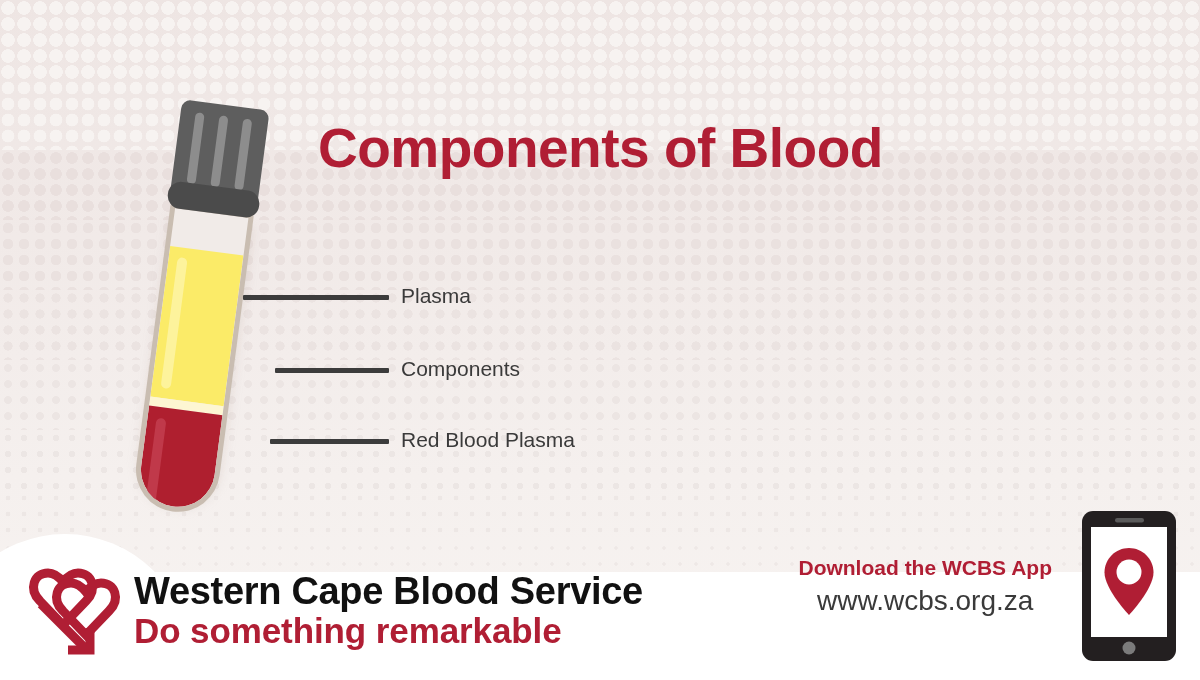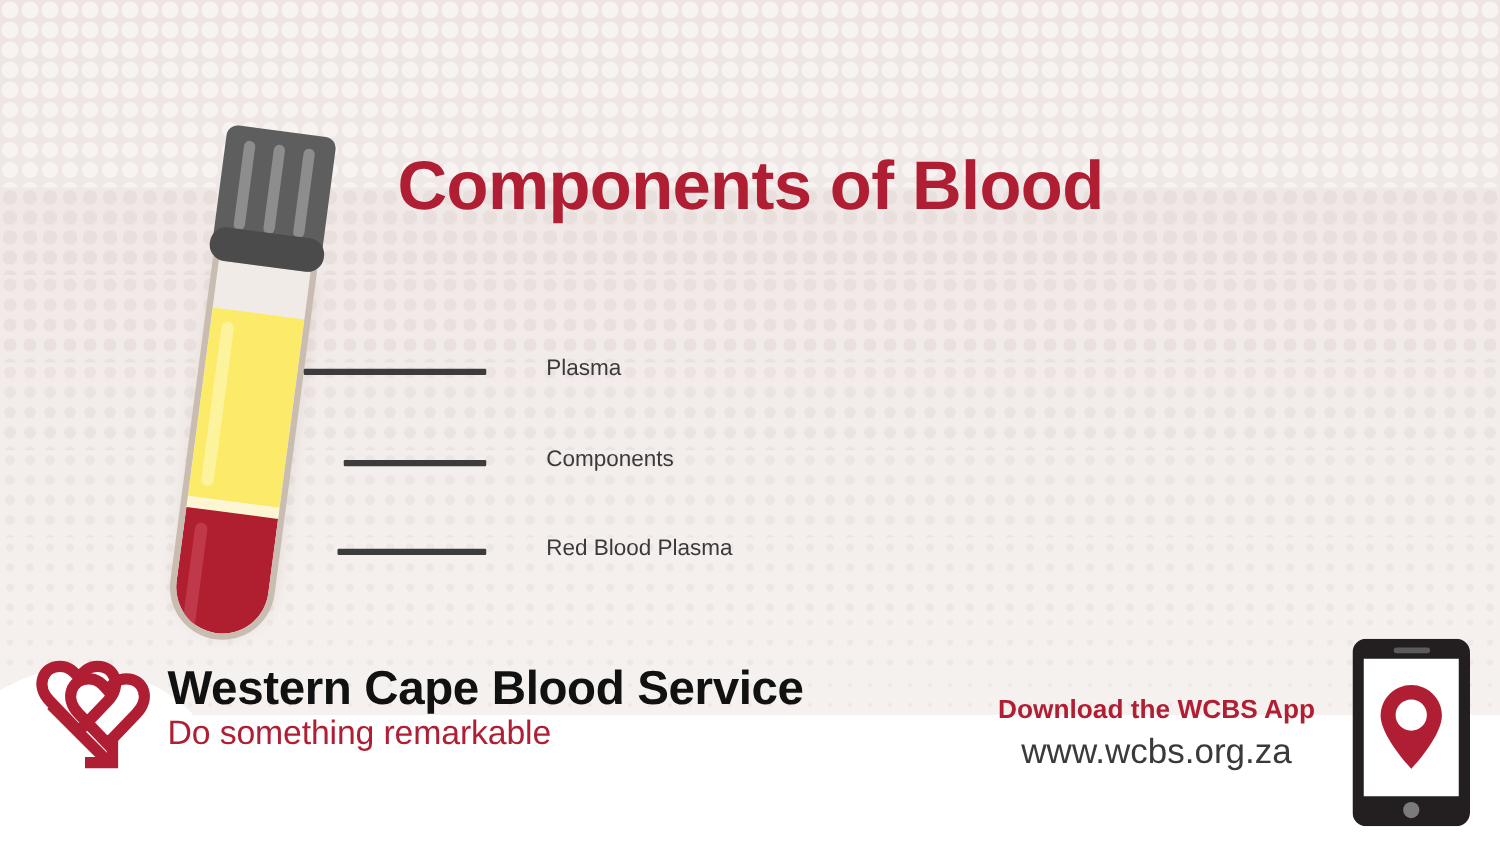--- a/index.html
+++ b/index.html
@@ -119,32 +119,32 @@
   .cap-collar{
     position:absolute;left:-2px;top:82px;width:92px;height:27px;
     background:#4b4b4b;border-radius:13px;
   }
 
   
   .leader{
     position:absolute;height:5px;background:#3c3c3c;border-radius:1px;
   }
   .lbl{
-    position:absolute;font-size:18px;color:#3a3a3a;white-space:nowrap;margin-left:36px;
-  }
-
-  
-  .logo-wrap{position:absolute;left:24px;top:524px;width:620px;height:110px;}
+    position:absolute;font-size:21px;color:#3a3a3a;white-space:nowrap;
+  }
+
+  
+  .logo-wrap{position:absolute;left:24px;top:564px;width:620px;height:110px;}
   .logo-mark{position:absolute;left:0;top:2px;width:100px;height:104px;}
   .logo-text{position:absolute;left:110px;top:6px;}
   .logo-name{
     font-size:38px;font-weight:bold;color:#111111;letter-spacing:-0.3px;white-space:nowrap;
   }
   .logo-tag{
-    font-size:27px;color:#b01e34;letter-spacing:-0.1px;white-space:nowrap;margin-top:-2px;
+    font-size:35px;color:#b01e34;letter-spacing:-0.1px;white-space:nowrap;margin-top:-2px;font-weight:bold;
   }
 
   
   .app-text{position:absolute;right:148px;top:556px;text-align:center;}
   .app-line1{font-size:21px;font-weight:bold;color:#b01e34;white-space:nowrap;}
   .app-line2{font-size:28px;color:#3a3a3a;white-space:nowrap;margin-top:5px;}
   .phone{position:absolute;left:1082px;top:511px;width:94px;height:150px;}
 </style>
 </head>
 <body>

